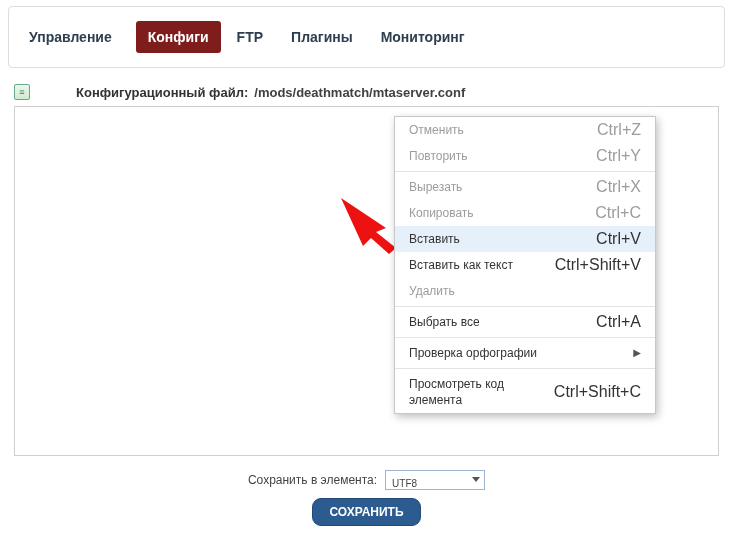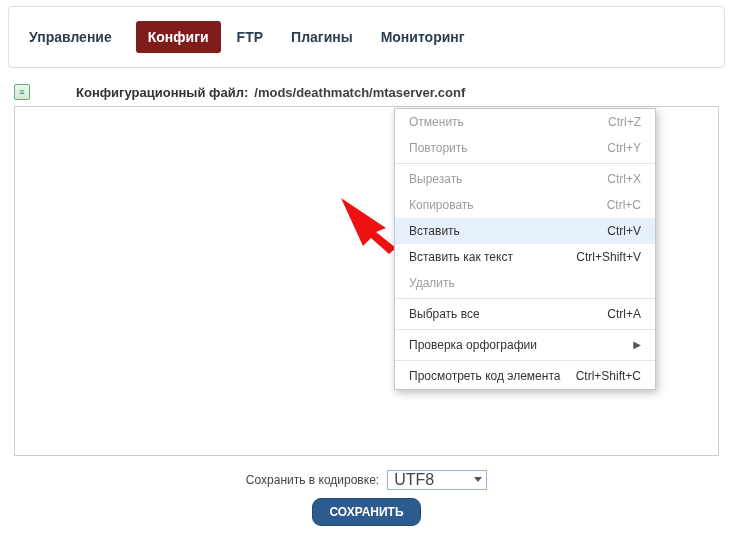--- a/index.html
+++ b/index.html
@@ -66,58 +66,58 @@
     resize: none;
     outline: none;
   }
   .arrow {
     position: absolute;
     left: 335px; top: 194px;
     pointer-events: none;
   }
   .ctx-menu {
     position: absolute;
-    left: 394px; top: 108px;
+    left: 394px; top: 116px;
     width: 262px;
     background: #fff;
     border: 1px solid #c7c7c7;
     box-shadow: 2px 3px 8px rgba(0,0,0,0.25);
     font-size: 12px;
     color: #333;
   }
   .ctx-row {
     display: flex;
     justify-content: space-between;
     align-items: center;
     padding: 5px 14px;
     cursor: default;
     line-height: 16px;
   }
   .ctx-row.disabled { color: #9c9c9c; }
   .ctx-row.highlight { background: #e6f0fa; }
   .ctx-sep { height: 1px; background: #e3e3e3; margin: 2px 0; }
-  .ctx-short { color: inherit; font-size: 12px; }
+  .ctx-short { color: inherit; font-size: 16px; }
   .ctx-arrow { font-size: 10px; color: #555; }
   .footer {
     text-align: center;
     padding-top: 14px;
   }
   .enc-row {
     display: inline-flex; align-items: center; gap: 8px;
     font-size: 12px; color: #444;
   }
   .enc-select {
     border: 1px solid #9db6cf;
     background: #fff;
     height: 20px;
     width: 100px;
     padding: 0 29px 0 6px;
-    font-size: 16px;
+    font-size: 10px;
     position: relative;
-    display: inline-flex; align-items: flex-start;
+    display: inline-flex; align-items: flex-end;
   }
   .enc-select::after {
     content: "";
     position: absolute; right: 4px; top: 6px;
     border-left: 4px solid transparent;
     border-right: 4px solid transparent;
     border-top: 5px solid #555;
   }
   .save-btn {
     margin-top: 8px;
@@ -200,21 +200,21 @@
   </div>
   <div class="ctx-sep"></div>
   <div class="ctx-row">
     <span>Просмотреть код элемента</span>
     <span class="ctx-short">Ctrl+Shift+C</span>
   </div>
 </div>
 
 <div class="footer">
   <div class="enc-row">
-    <span>Сохранить в кодировке:</span>
+    <span>Сохранить в элемента:</span>
     <span class="enc-select">
       <span>UTF8</span>
     </span>
   </div>
   <div>
     <button class="save-btn">СОХРАНИТЬ</button>
   </div>
 </div>
 
 </body></html>

